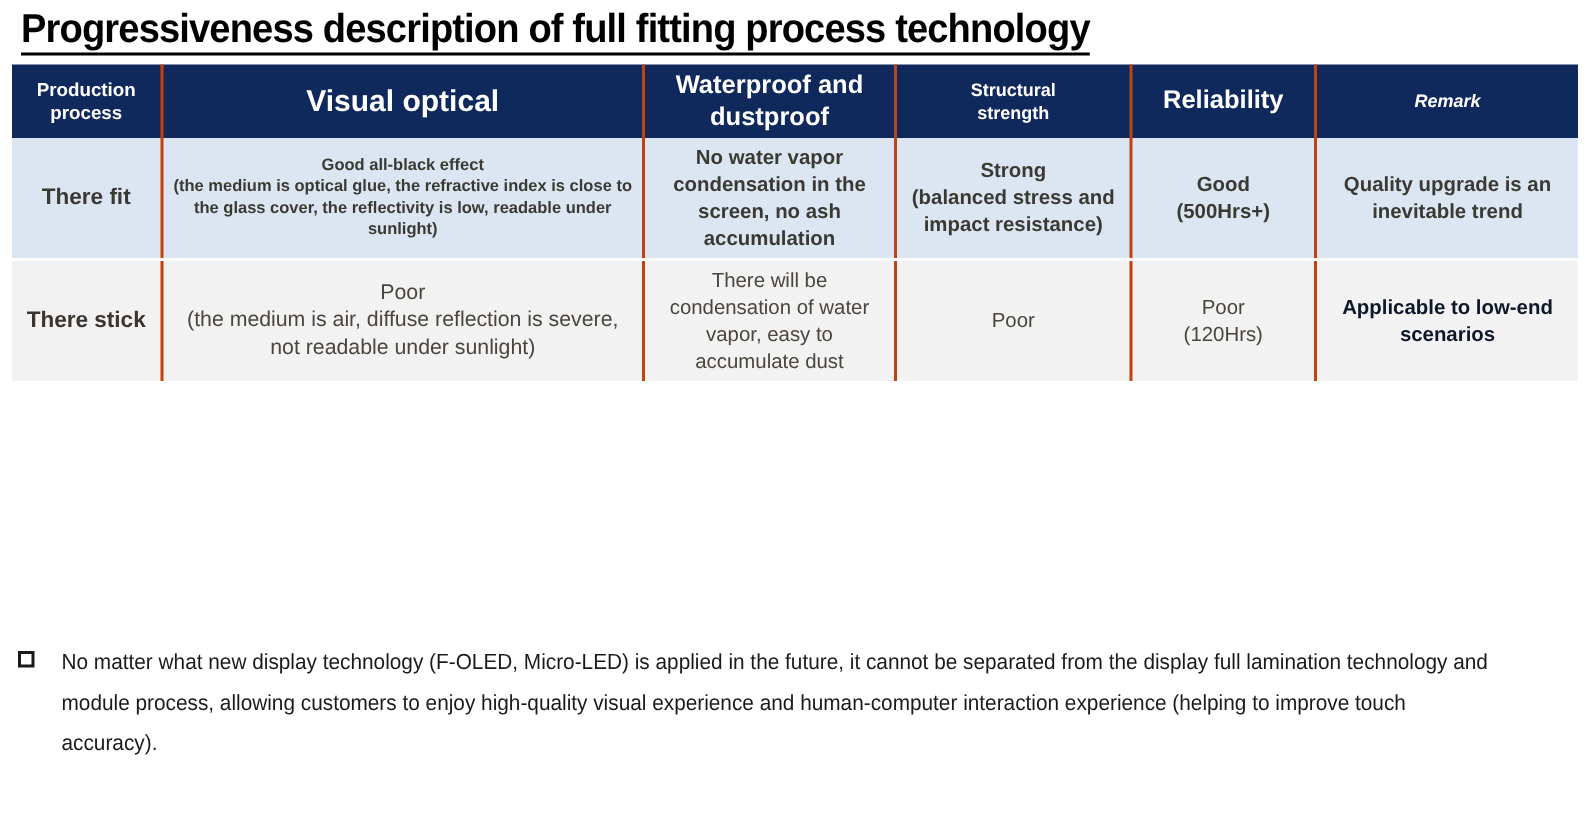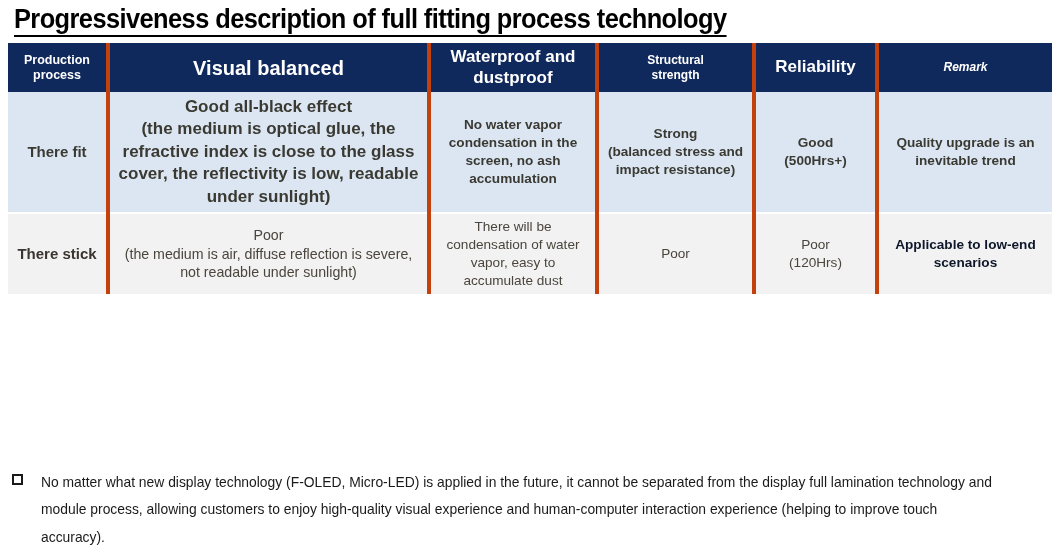--- a/index.html
+++ b/index.html
@@ -55,21 +55,21 @@
   .tbl-wrap { margin: 6px 0 0 8px; width: 1044px; }
   table.cmp {
     border-collapse: collapse;
     width: 1044px;
     table-layout: fixed;
   }
   table.cmp th, table.cmp td {
     vertical-align: middle;
     text-align: center;
     padding: 4px 5px;
-    border-right: 4px solid #c2410c;
+    border-right: 2px solid #c2410c;
   }
   table.cmp th:last-child, table.cmp td:last-child { border-right: none; }
 
   thead th {
     background: #10295c;
     color: #ffffff;
     font-weight: bold;
     line-height: 1.2;
     height: 44px;
   }
@@ -83,21 +83,21 @@
   tbody tr.r-fullfit td {
     background: #dce6f2;
     color: #3a3a33;
     font-weight: bold;
     font-size: 13.6px;
     line-height: 1.32;
     height: 80px;
     border-bottom: 2px solid #ffffff;
   }
   tbody tr.r-fullfit td.c-prod { font-size: 15px; }
-  tbody tr.r-fullfit td.c-vis  { font-size: 17px; }
+  tbody tr.r-fullfit td.c-vis  { font-size: 11px; }
 
   tbody tr.r-frame td {
     background: #f2f2f2;
     color: #4a453d;
     font-weight: normal;
     font-size: 13.6px;
     line-height: 1.32;
     height: 77px;
   }
   tbody tr.r-frame td.c-prod { font-size: 15px; font-weight: bold; color:#3a352e; }
@@ -126,21 +126,21 @@
         <col style="width:157px">
         <col style="width:123px">
         <col style="width:175px">
       </colgroup>
       <thead>
         <tr>
           <th class="col-prod">
             <span>Production</span><br>
             <span>process</span>
           </th>
-          <th class="col-vis">Visual balanced</th>
+          <th class="col-vis">Visual optical</th>
           <th class="col-wp">
             <span>Waterproof and</span><br>
             <span>dustproof</span>
           </th>
           <th class="col-ss">
             <span>Structural</span><br>
             <span>strength</span>
           </th>
           <th class="col-rel">Reliability</th>
           <th class="col-rem">Remark</th>

